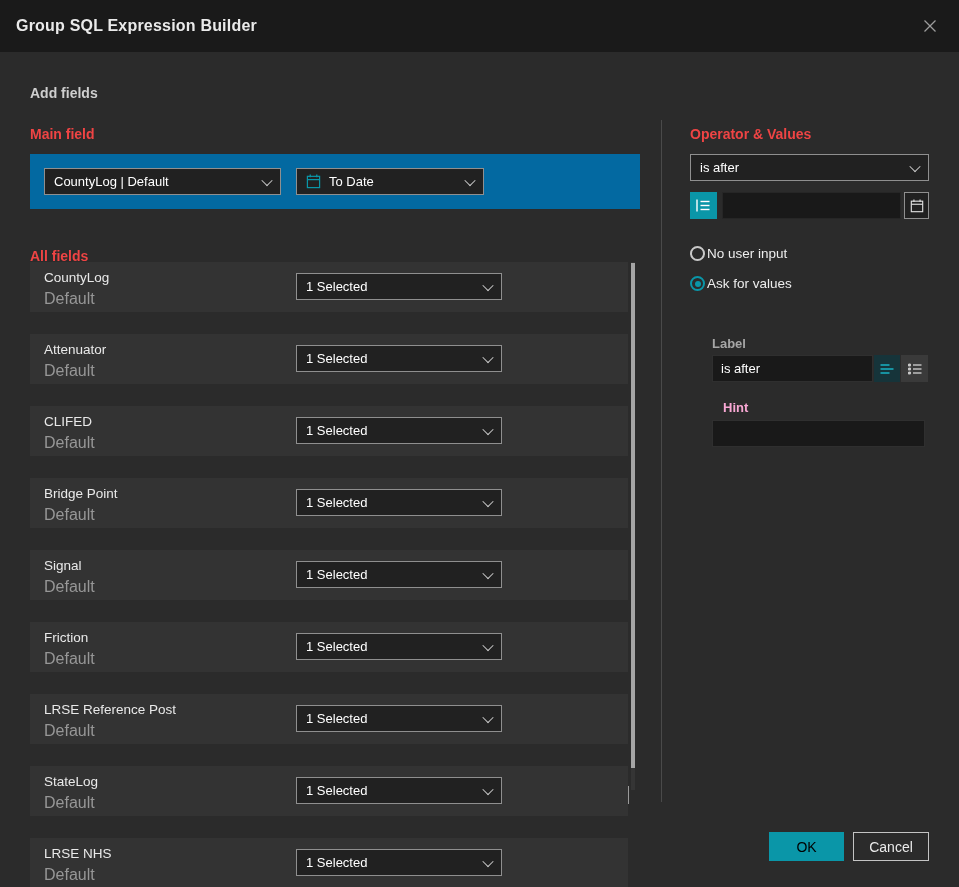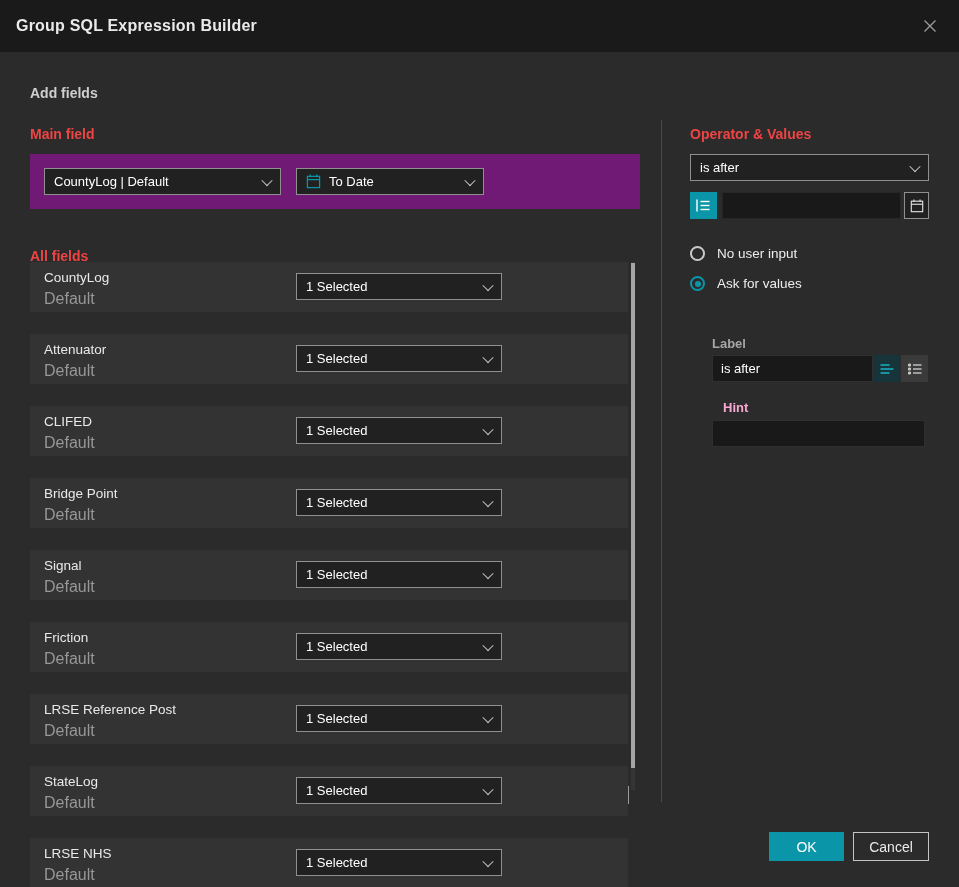--- a/index.html
+++ b/index.html
@@ -24,21 +24,21 @@
       color:#fff;font-size:13px;padding:0 9px;box-sizing:border-box;height:27px;cursor:pointer;}
   .dd .txt{white-space:nowrap;overflow:hidden;flex:1;}
   .chev{width:7px;height:7px;border-right:1.5px solid #c9c9c9;border-bottom:1.5px solid #c9c9c9;
         transform:rotate(45deg) translate(-1px,-1px);flex:none;}
 
   
   .tinput{background:#191919;border:1px solid #2f2f2f;color:#fff;font-size:13px;padding:0 8px;
           box-sizing:border-box;height:27px;outline:none;font-family:"Liberation Sans",sans-serif;}
 
   
-  .main-panel{position:absolute;left:30px;top:154px;width:610px;height:55px;background:#701a75;}
+  .main-panel{position:absolute;left:30px;top:154px;width:610px;height:55px;background:#0369a1;}
   .dd-mainfield{position:absolute;left:14px;top:14px;width:237px;}
   .dd-datefield{position:absolute;left:266px;top:14px;width:188px;}
 
   
   .rows{position:absolute;left:30px;top:262px;width:598px;display:flex;flex-direction:column;gap:22px;}
   .frow{position:relative;height:50px;background:#333;}
   .fname{position:absolute;left:14px;top:8px;font-size:13.5px;color:#e9e9e9;}
   .fsub{position:absolute;left:14px;top:28px;font-size:16px;color:#979797;}
   .row-dd{position:absolute;left:266px;top:11px;width:206px;}
 
@@ -52,40 +52,40 @@
   .vdivider{position:absolute;left:661px;top:120px;width:1px;height:682px;background:#4a4a4a;}
 
   
   .dd-operator{position:absolute;left:690px;top:154px;width:239px;}
   .val-btn-teal{position:absolute;left:690px;top:192px;width:27px;height:27px;background:#0a96a8;
                 display:flex;align-items:center;justify-content:center;cursor:pointer;}
   .val-input{position:absolute;left:722px;top:192px;width:179px;border:1px solid #262626;}
   .val-btn-cal{position:absolute;left:904px;top:192px;width:25px;height:27px;background:#212121;
                border:1px solid #8f8f8f;box-sizing:border-box;display:flex;align-items:center;justify-content:center;cursor:pointer;}
 
-  .radio-row{position:absolute;left:690px;display:flex;align-items:center;gap:12px;cursor:pointer;}
+  .radio-row{position:absolute;left:690px;display:flex;align-items:center;gap:2px;cursor:pointer;}
   .radio{position:relative;width:15px;height:15px;border-radius:50%;border:2px solid #c9c9c9;box-sizing:border-box;flex:none;}
   .radio.selected{border-color:#0a96a8;}
   .radio.selected::after{content:"";position:absolute;left:2.5px;top:2.5px;width:6px;height:6px;border-radius:50%;background:#0a96a8;}
   .radio-label{font-size:13.5px;color:#ededed;}
 
   .choose-btn{position:absolute;left:712px;top:305px;width:217px;height:24px;background:#0a96a8;border:none;
               color:#fff;font-size:13.5px;font-family:"Liberation Sans",sans-serif;cursor:pointer;}
   .lab-label{position:absolute;left:712px;top:336px;font-size:13px;font-weight:700;color:#a6a6a6;}
   .label-input{position:absolute;left:712px;top:355px;width:161px;}
   .icon-btn1{position:absolute;left:874px;top:355px;width:26px;height:27px;background:#16343a;
              display:flex;align-items:center;justify-content:center;box-sizing:border-box;cursor:pointer;}
   .icon-btn2{position:absolute;left:901px;top:355px;width:27px;height:27px;background:#3a3a3a;
              display:flex;align-items:center;justify-content:center;box-sizing:border-box;cursor:pointer;}
   .lab-hint{position:absolute;left:712px;top:400px;font-size:13px;font-weight:700;color:#f9a8d4;margin-left:11px;}
   .hint-input{position:absolute;left:712px;top:420px;width:213px;}
 
   
   .btn-ok{position:absolute;left:769px;top:832px;width:75px;height:29px;background:#0a96a8;border:none;
-          color:#ffffff;font-size:14px;font-family:"Liberation Sans",sans-serif;cursor:pointer;}
+          color:#000000;font-size:14px;font-family:"Liberation Sans",sans-serif;cursor:pointer;}
   .btn-cancel{position:absolute;left:853px;top:832px;width:76px;height:29px;background:transparent;
               border:1px solid #c4c4c4;color:#eaeaea;font-size:14px;font-family:"Liberation Sans",sans-serif;
               box-sizing:border-box;cursor:pointer;}
 </style>
 </head>
 <body>
 
 <div class="app">
 
   <div class="titlebar">

